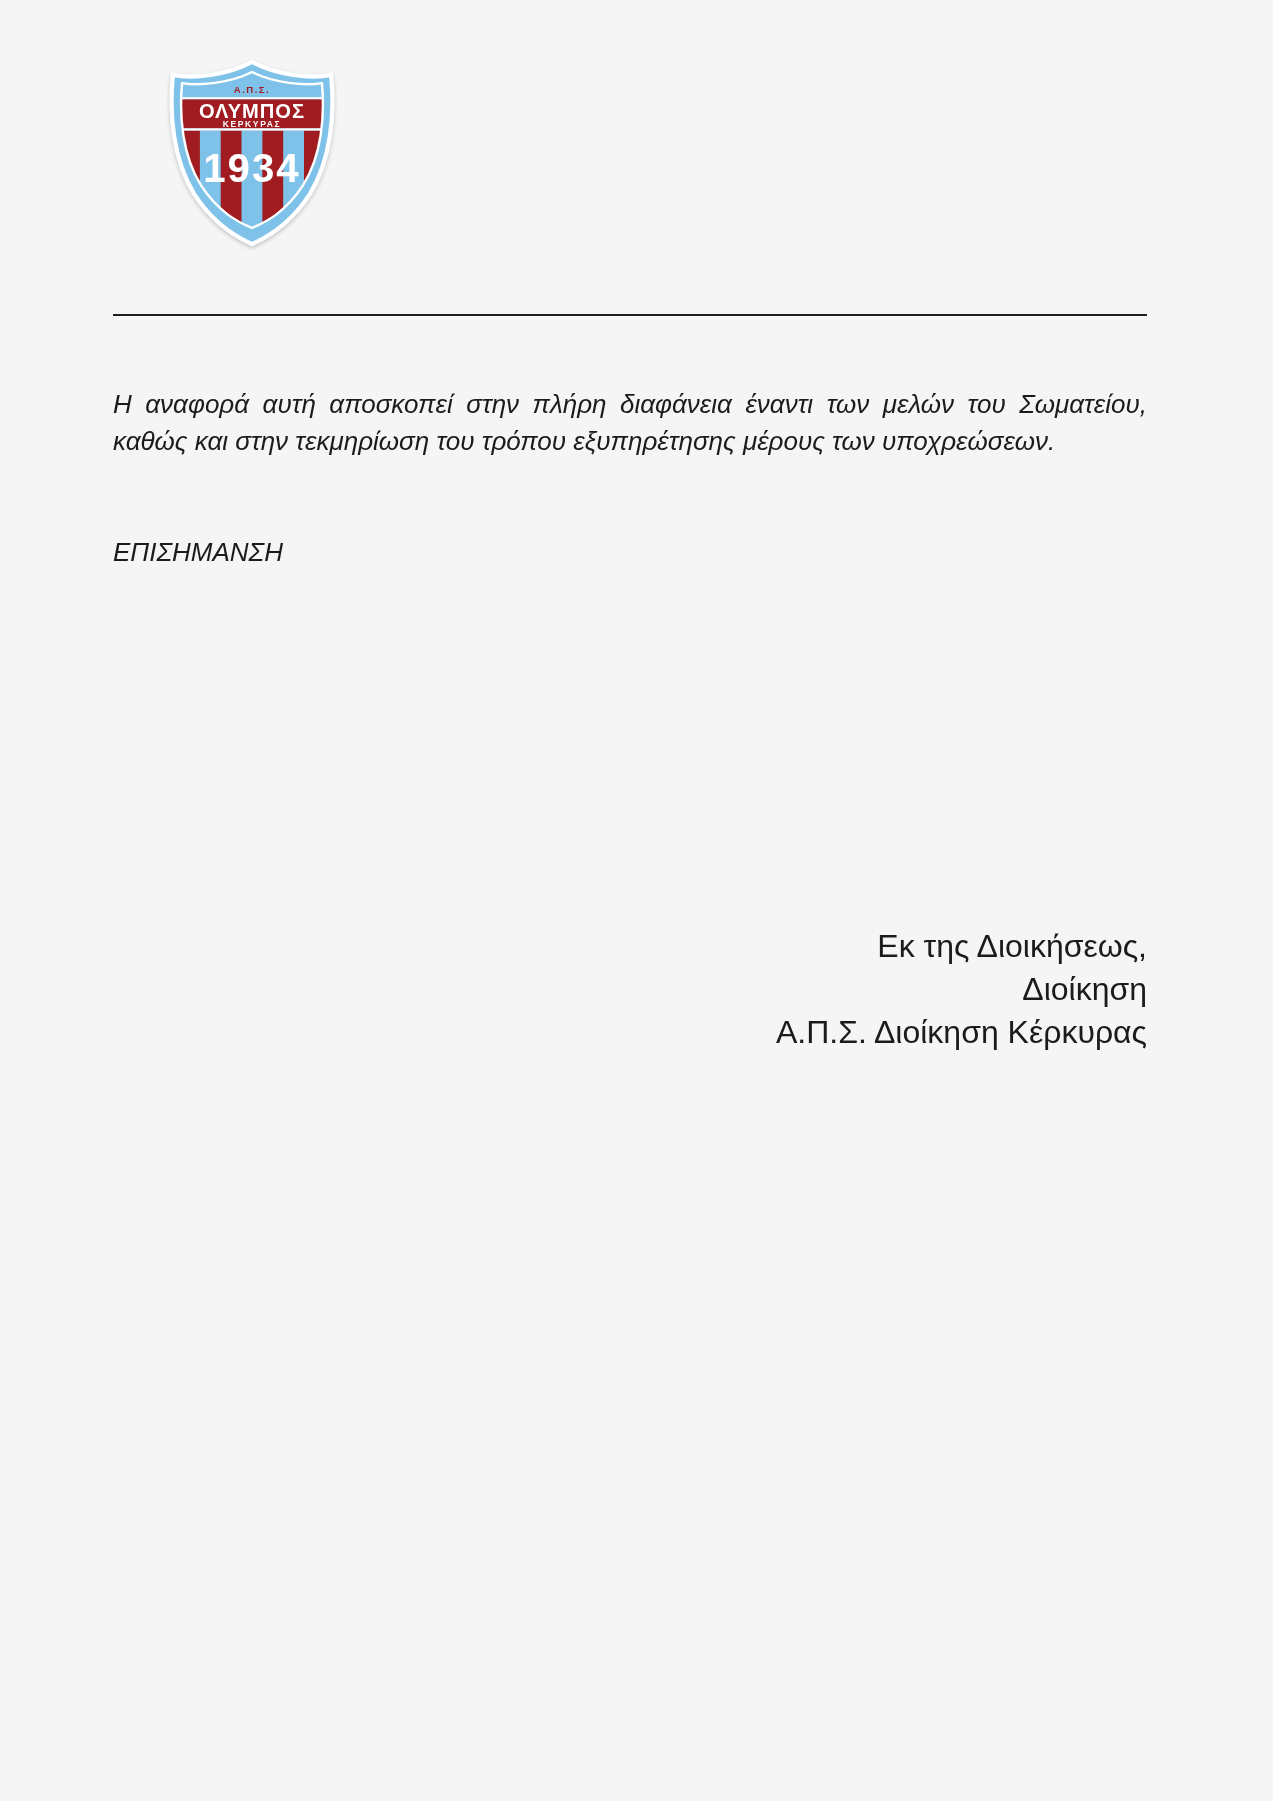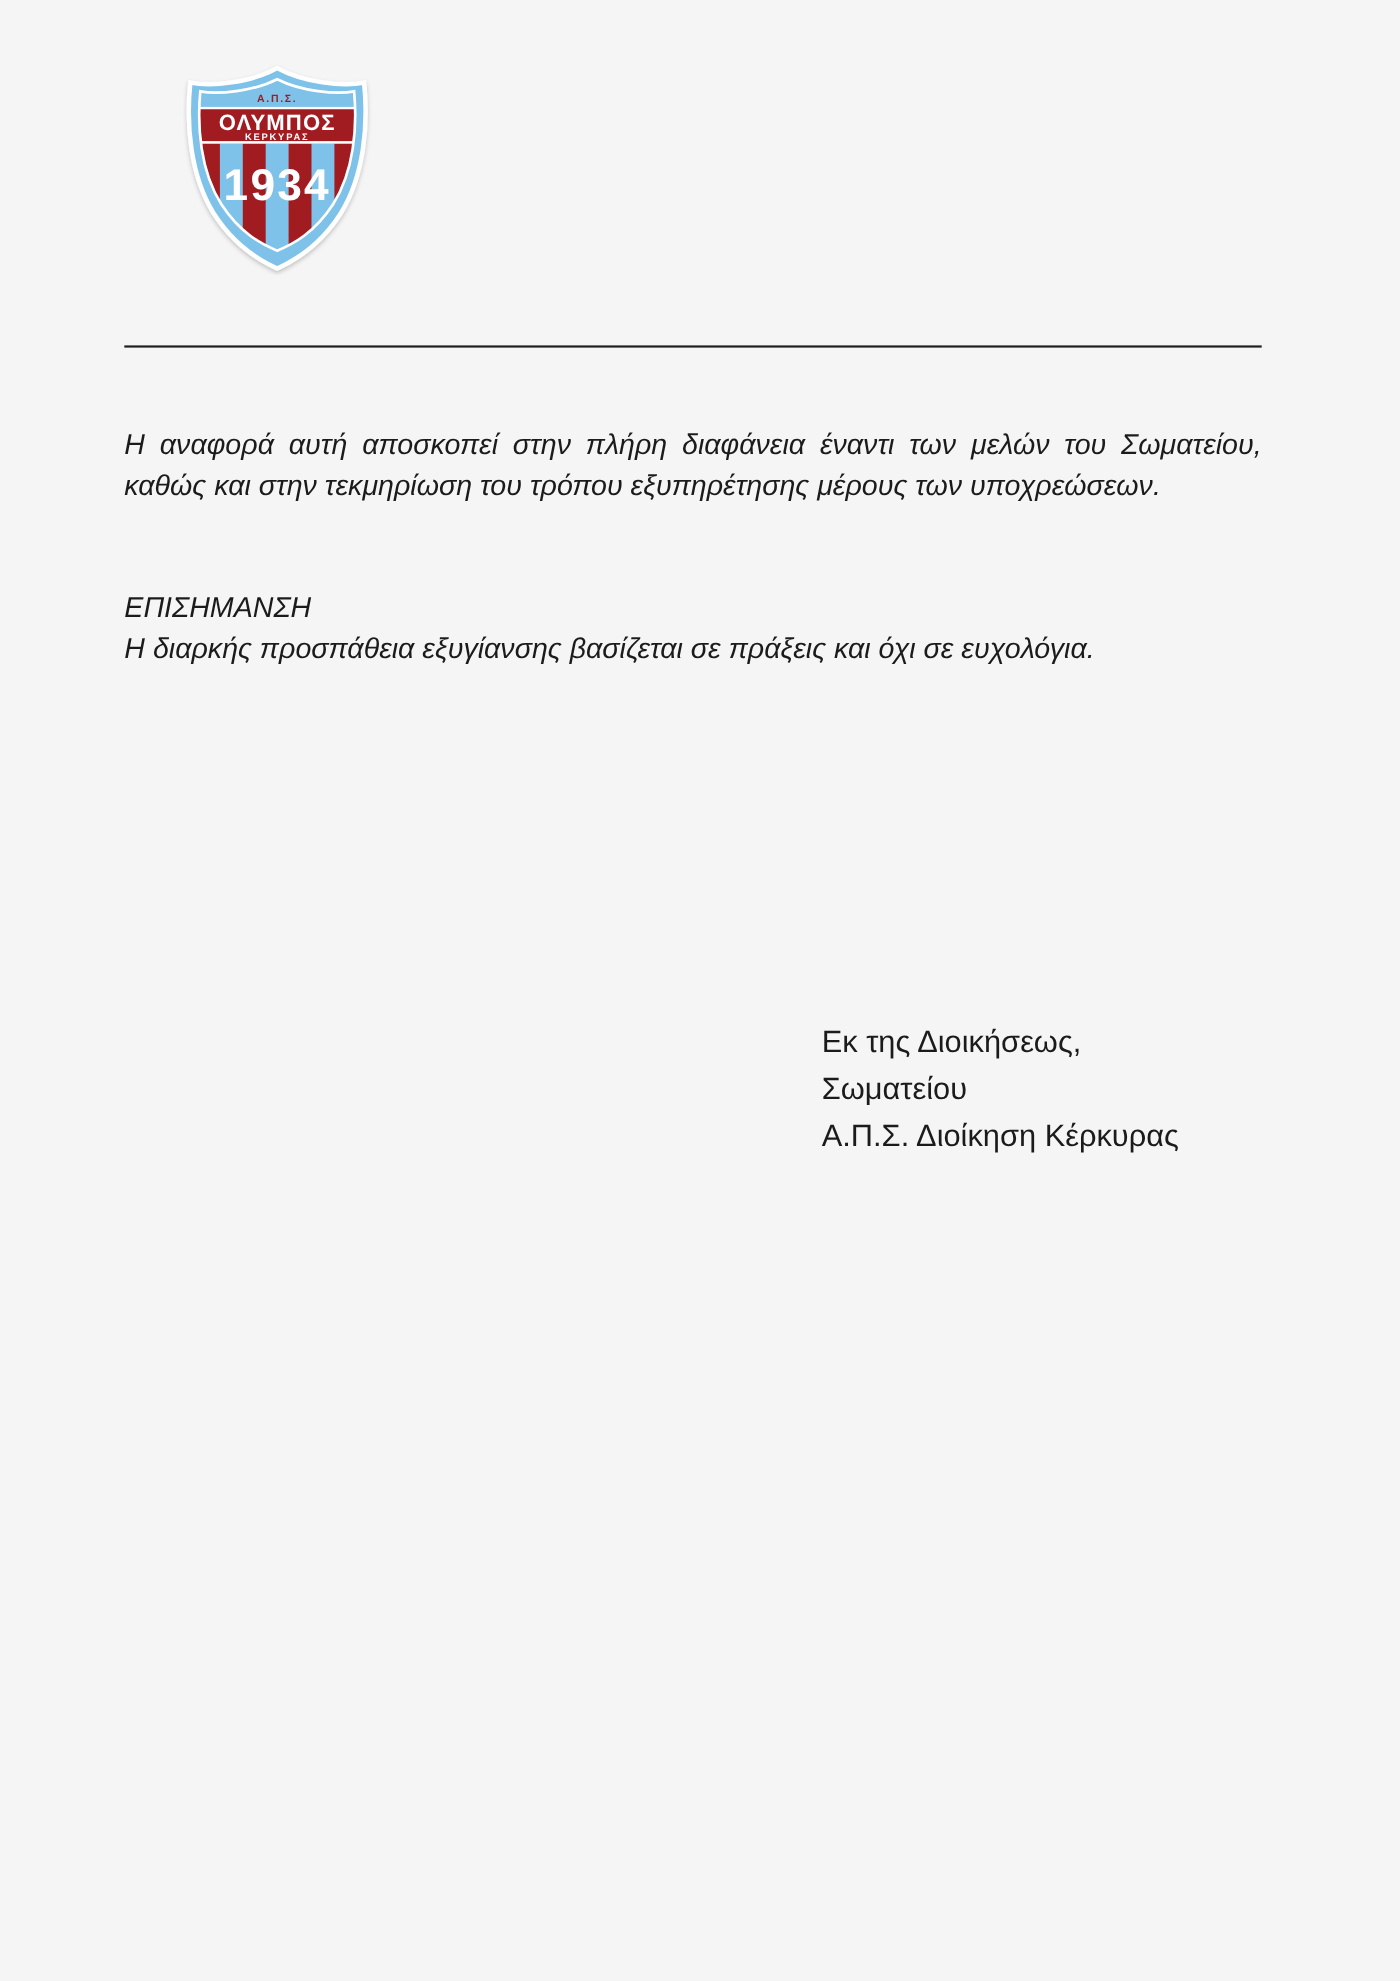--- a/index.html
+++ b/index.html
@@ -50,22 +50,22 @@
 
   .signature-area {
     position: absolute;
     left: 113px;
     top: 925px;
     width: 1034px;
   }
   .signature-inner {
     width: 400px;
     margin-left: auto;
-    text-align: left;
-    font-size: 28px;
+    text-align: right;
+    font-size: 32px;
     line-height: 43px;
   }
 </style>
 </head>
 <body>
 
 <div class="page">
 
   <div class="logo">
     <svg viewBox="0 0 171 193" xmlns="http://www.w3.org/2000/svg">
@@ -103,24 +103,23 @@
       <text x="85.5" y="38" text-anchor="middle" font-size="9.5" font-weight="bold" letter-spacing="1.5" fill="#a11c21">Α.Π.Σ.</text>
     </svg>
   </div>
 
   <div class="rule"></div>
 
   <div class="bodytext intro-block">Η αναφορά αυτή αποσκοπεί στην πλήρη διαφάνεια έναντι των μελών του Σωματείου, καθώς και στην τεκμηρίωση του τρόπου εξυπηρέτησης μέρους των υποχρεώσεων.</div>
 
   <div class="bodytext note-block">
     <div class="note-heading">ΕΠΙΣΗΜΑΝΣΗ</div>
-    <div>Η διαρκής προσπάθεια εξυγίανσης βασίζεται σε πράξεις και όχι σε ευχολόγια.</div>
   </div>
 
   <div class="signature-area">
     <div class="signature-inner">
       <div>Εκ της Διοικήσεως,</div>
-      <div>Σωματείου</div>
+      <div>Διοίκηση</div>
       <div>Α.Π.Σ. Διοίκηση Κέρκυρας</div>
     </div>
   </div>
 
 </div>
 
 </body></html>

